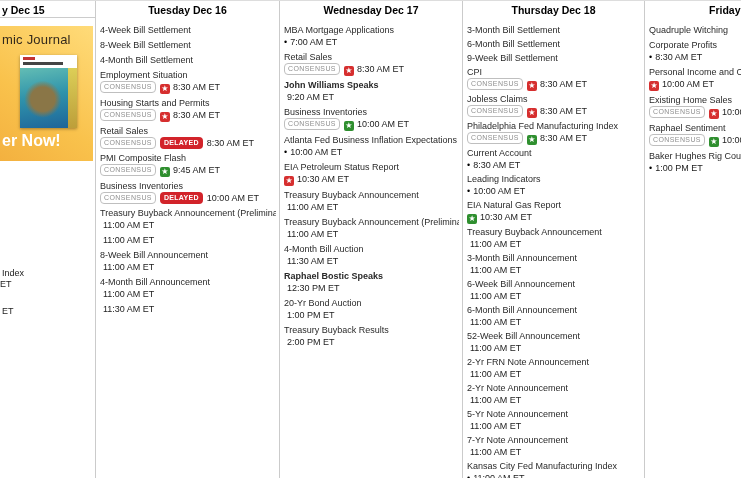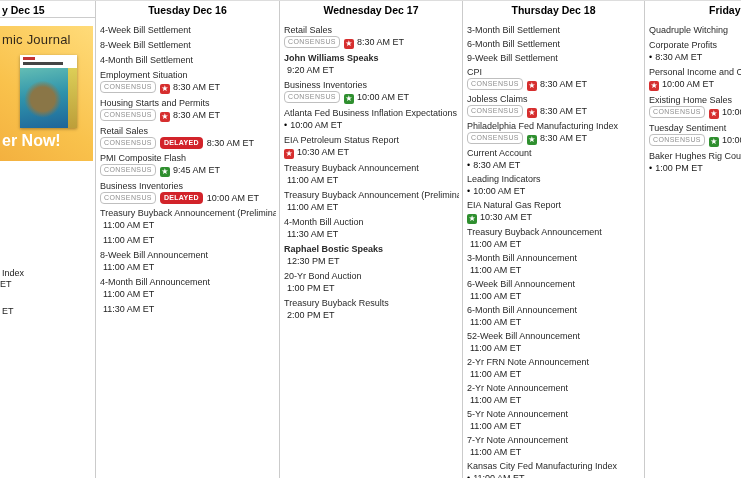--- a/index.html
+++ b/index.html
@@ -132,20 +132,24 @@
           </div>
           <div class="event">
             <div class="line2 plain"><span class="time">11:30 AM ET</span></div>
           </div>
         </div>
       </div>
       <div class="day-col wednesday">
         <div class="day-header">Wednesday Dec 17</div>
         <div class="day-body">
           <div class="event">
+            <div class="line1"><span class="title">MBA Mortgage Applications</span></div>
+            <div class="line2"><span class="bullet">•</span><span class="time">7:00 AM ET</span></div>
+          </div>
+          <div class="event">
             <div class="line1"><span class="title">Retail Sales</span></div>
             <div class="line2"><span class="badge-consensus">CONSENSUS</span><span class="staricon red" style="background: rgb(214, 47, 47);">★</span><span class="time">8:30 AM ET</span></div>
           </div>
           <div class="event bold">
             <div class="line1"><span class="title">John Williams Speaks</span></div>
             <div class="line2 plain"><span class="time">9:20 AM ET</span></div>
           </div>
           <div class="event">
             <div class="line1"><span class="title">Business Inventories</span></div>
             <div class="line2"><span class="badge-consensus">CONSENSUS</span><span class="staricon green" style="background: rgb(47, 143, 47);">★</span><span class="time">10:00 AM ET</span></div>
@@ -274,21 +278,21 @@
           </div>
           <div class="event">
             <div class="line1"><span class="title">Personal Income and Outlays</span></div>
             <div class="line2"><span class="staricon red" style="background: rgb(214, 47, 47);">★</span><span class="time">10:00 AM ET</span></div>
           </div>
           <div class="event">
             <div class="line1"><span class="title">Existing Home Sales</span></div>
             <div class="line2"><span class="badge-consensus">CONSENSUS</span><span class="staricon red" style="background: rgb(214, 47, 47);">★</span><span class="time">10:00 AM ET</span></div>
           </div>
           <div class="event">
-            <div class="line1"><span class="title">Tuesday Sentiment</span></div>
+            <div class="line1"><span class="title">Raphael Sentiment</span></div>
             <div class="line2"><span class="badge-consensus">CONSENSUS</span><span class="staricon green" style="background: rgb(47, 143, 47);">★</span><span class="time">10:00 AM ET</span></div>
           </div>
           <div class="event">
             <div class="line1"><span class="title">Baker Hughes Rig Count</span></div>
             <div class="line2"><span class="bullet">•</span><span class="time">1:00 PM ET</span></div>
           </div>
         </div>
       </div>
     </div>
 </div>

